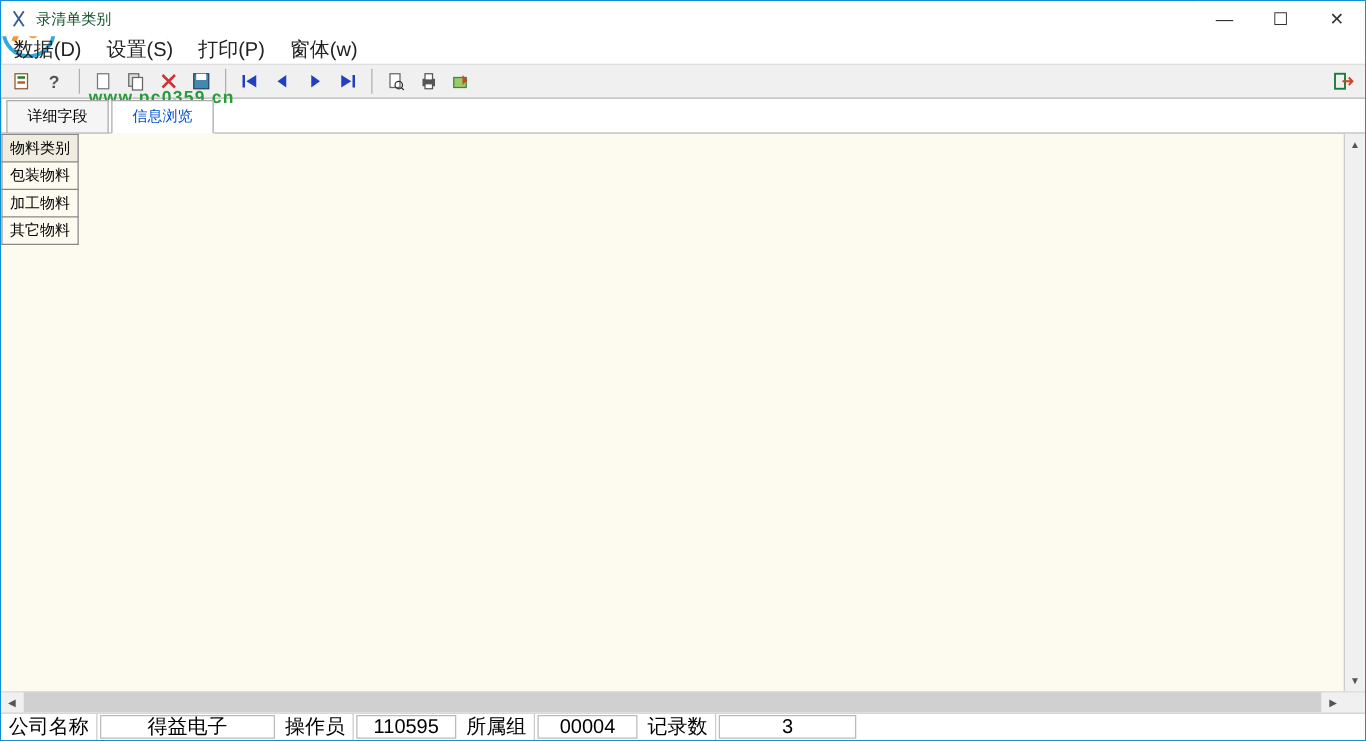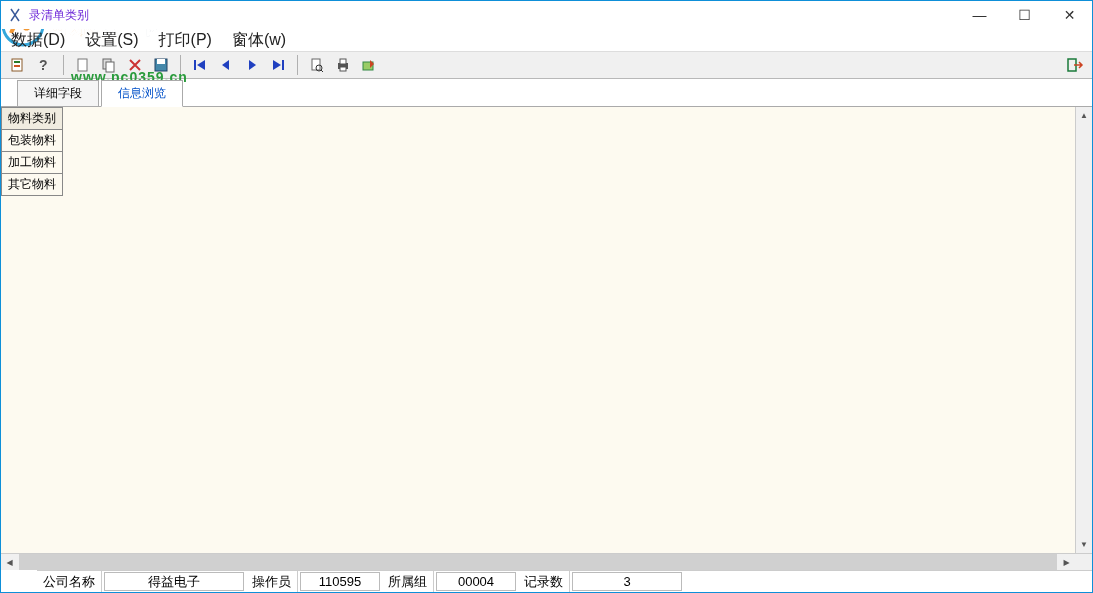--- a/index.html
+++ b/index.html
@@ -28,21 +28,21 @@
     }
     .app-icon {
       width: 16px;
       height: 16px;
       margin-right: 6px;
       display: inline-flex;
       align-items: center;
       justify-content: center;
     }
     .title-text {
-      color: #6d28d9;
+      color: #14532d;
       font-size: 12px;
     }
     .win-controls {
       position: absolute;
       right: 0;
       top: 0;
       height: 28px;
       display: flex;
     }
     .win-btn {
@@ -118,21 +118,21 @@
       width: 1px;
       height: 20px;
       background: #b0b0b0;
       margin: 0 4px;
     }
     .toolbar-spacer { flex: 1; }
     .tab-row {
       height: 28px;
       display: flex;
       align-items: flex-end;
-      padding-left: 16px;
+      padding-left: 4px;
       border-bottom: 1px solid #aaa;
     }
     .tab {
       border: 1px solid #aaa;
       padding: 4px 16px;
       background: #f5f5f5;
       margin-right: 2px;
       position: relative;
       bottom: -1px;
       font-size: 12px;
@@ -206,22 +206,21 @@
       background: #d0d0d0;
       margin: 0 1px;
     }
     .hscroll-corner { width: 17px; background: #f0f0f0; }
     .statusbar {
       height: 22px;
       background: #fff;
       border-top: 1px solid #ccc;
       display: flex;
       align-items: stretch;
-      font-size: 13px;
-      margin-left: 36px;
+      font-size: 16px;
     }
     .status-label {
       display: flex;
       align-items: center;
       padding: 0 6px;
       border-right: 1px solid #ccc;
     }
     .status-val {
       display: flex;
       align-items: center;

